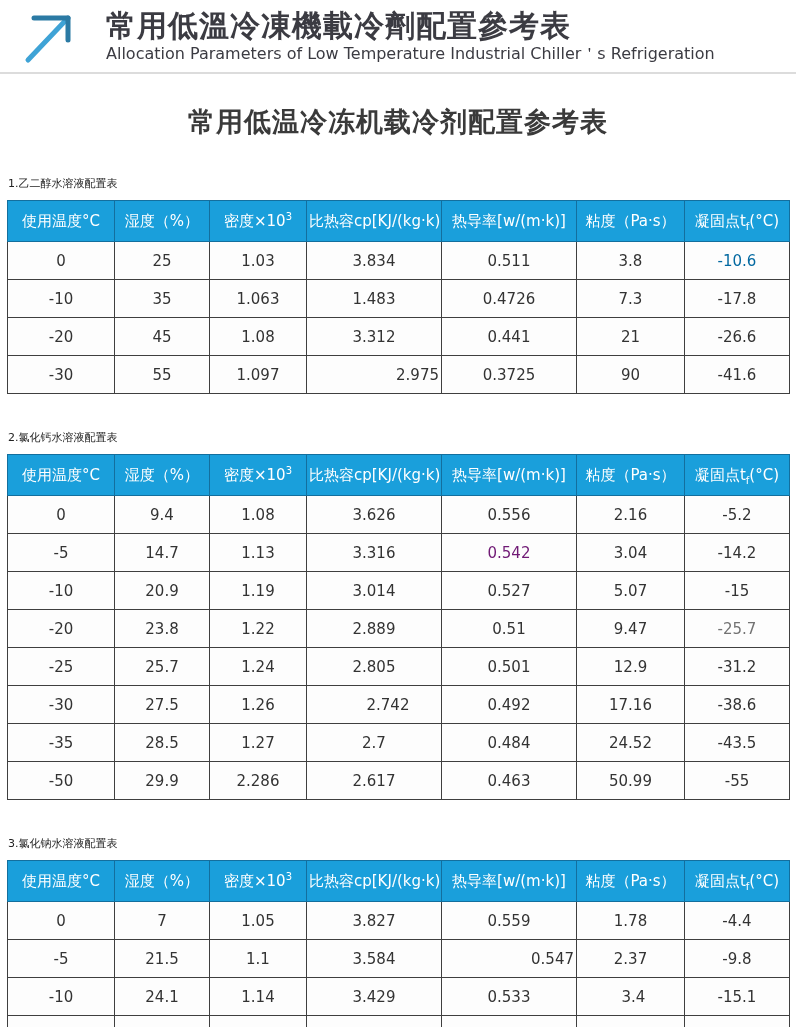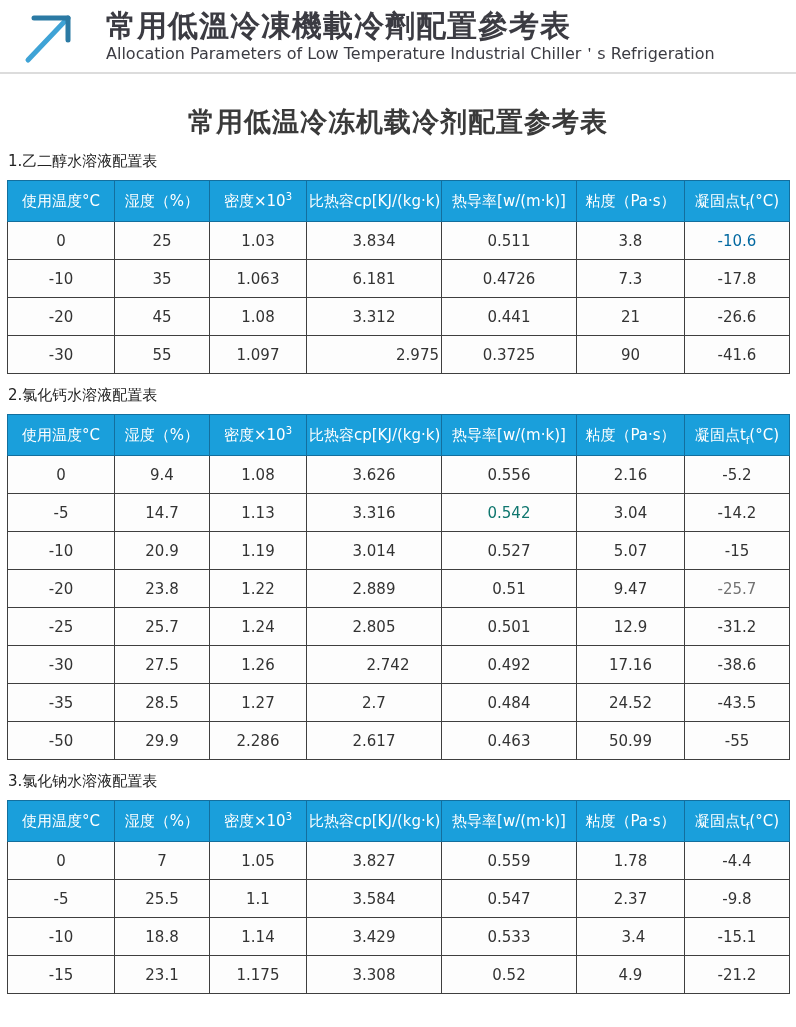--- a/index.html
+++ b/index.html
@@ -42,22 +42,22 @@
     text-align:center;
     font-size:27px;
     font-weight:600;
     color:#3a3a3a;
     letter-spacing:1px;
   }
 
   
   .tables-container{padding-bottom:20px;}
   .section-label{
-    margin:12px 0 9px 8px;
-    font-size:15px;
+    margin:36px 0 9px 8px;
+    font-size:11px;
     color:#222222;
   }
   table.data-table{
     border-collapse:collapse;
     table-layout:fixed;
     width:782px;
     margin:0 7px;
     background:#fdfdfd;
   }
   table.data-table th{
@@ -129,21 +129,21 @@
             <td style="border: 1px solid rgb(63, 63, 63); color: rgb(51, 51, 51);">1.03</td>
             <td style="border: 1px solid rgb(63, 63, 63); color: rgb(51, 51, 51);">3.834</td>
             <td style="border: 1px solid rgb(63, 63, 63); color: rgb(51, 51, 51);">0.511</td>
             <td style="border: 1px solid rgb(63, 63, 63); color: rgb(51, 51, 51);">3.8</td>
             <td style="border: 1px solid rgb(63, 63, 63); color: #0369a1;">-10.6</td>
           </tr>
           <tr>
             <td style="border: 1px solid rgb(63, 63, 63); color: rgb(51, 51, 51);">-10</td>
             <td style="border: 1px solid rgb(63, 63, 63); color: rgb(51, 51, 51);">35</td>
             <td style="border: 1px solid rgb(63, 63, 63); color: rgb(51, 51, 51);">1.063</td>
-            <td style="border: 1px solid rgb(63, 63, 63); color: rgb(51, 51, 51);">6.181</td>
+            <td style="border: 1px solid rgb(63, 63, 63); color: rgb(51, 51, 51);">1.483</td>
             <td style="border: 1px solid rgb(63, 63, 63); color: rgb(51, 51, 51);">0.4726</td>
             <td style="border: 1px solid rgb(63, 63, 63); color: rgb(51, 51, 51);">7.3</td>
             <td style="border: 1px solid rgb(63, 63, 63); color: rgb(51, 51, 51);">-17.8</td>
           </tr>
           <tr>
             <td style="border: 1px solid rgb(63, 63, 63); color: rgb(51, 51, 51);">-20</td>
             <td style="border: 1px solid rgb(63, 63, 63); color: rgb(51, 51, 51);">45</td>
             <td style="border: 1px solid rgb(63, 63, 63); color: rgb(51, 51, 51);">1.08</td>
             <td style="border: 1px solid rgb(63, 63, 63); color: rgb(51, 51, 51);">3.312</td>
             <td style="border: 1px solid rgb(63, 63, 63); color: rgb(51, 51, 51);">0.441</td>
@@ -191,21 +191,21 @@
             <td style="border: 1px solid rgb(63, 63, 63); color: rgb(51, 51, 51);">3.626</td>
             <td style="border: 1px solid rgb(63, 63, 63); color: rgb(51, 51, 51);">0.556</td>
             <td style="border: 1px solid rgb(63, 63, 63); color: rgb(51, 51, 51);">2.16</td>
             <td style="border: 1px solid rgb(63, 63, 63); color: rgb(51, 51, 51);">-5.2</td>
           </tr>
           <tr>
             <td style="border: 1px solid rgb(63, 63, 63); color: rgb(51, 51, 51);">-5</td>
             <td style="border: 1px solid rgb(63, 63, 63); color: rgb(51, 51, 51);">14.7</td>
             <td style="border: 1px solid rgb(63, 63, 63); color: rgb(51, 51, 51);">1.13</td>
             <td style="border: 1px solid rgb(63, 63, 63); color: rgb(51, 51, 51);">3.316</td>
-            <td style="border: 1px solid rgb(63, 63, 63); color: #0f766e;">0.542</td>
+            <td style="border: 1px solid rgb(63, 63, 63); color: #701a75;">0.542</td>
             <td style="border: 1px solid rgb(63, 63, 63); color: rgb(51, 51, 51);">3.04</td>
             <td style="border: 1px solid rgb(63, 63, 63); color: rgb(51, 51, 51);">-14.2</td>
           </tr>
           <tr>
             <td style="border: 1px solid rgb(63, 63, 63); color: rgb(51, 51, 51);">-10</td>
             <td style="border: 1px solid rgb(63, 63, 63); color: rgb(51, 51, 51);">20.9</td>
             <td style="border: 1px solid rgb(63, 63, 63); color: rgb(51, 51, 51);">1.19</td>
             <td style="border: 1px solid rgb(63, 63, 63); color: rgb(51, 51, 51);">3.014</td>
             <td style="border: 1px solid rgb(63, 63, 63); color: rgb(51, 51, 51);">0.527</td>
             <td style="border: 1px solid rgb(63, 63, 63); color: rgb(51, 51, 51);">5.07</td>
@@ -285,30 +285,30 @@
             <td style="border: 1px solid rgb(63, 63, 63); color: rgb(51, 51, 51);">0</td>
             <td style="border: 1px solid rgb(63, 63, 63); color: rgb(51, 51, 51);">7</td>
             <td style="border: 1px solid rgb(63, 63, 63); color: rgb(51, 51, 51);">1.05</td>
             <td style="border: 1px solid rgb(63, 63, 63); color: rgb(51, 51, 51);">3.827</td>
             <td style="border: 1px solid rgb(63, 63, 63); color: rgb(51, 51, 51);">0.559</td>
             <td style="border: 1px solid rgb(63, 63, 63); color: rgb(51, 51, 51);">1.78</td>
             <td style="border: 1px solid rgb(63, 63, 63); color: rgb(51, 51, 51);">-4.4</td>
           </tr>
           <tr>
             <td style="border: 1px solid rgb(63, 63, 63); color: rgb(51, 51, 51);">-5</td>
-            <td style="border: 1px solid rgb(63, 63, 63); color: rgb(51, 51, 51);">25.5</td>
+            <td style="border: 1px solid rgb(63, 63, 63); color: rgb(51, 51, 51);">21.5</td>
             <td style="border: 1px solid rgb(63, 63, 63); color: rgb(51, 51, 51);">1.1</td>
             <td style="border: 1px solid rgb(63, 63, 63); color: rgb(51, 51, 51);">3.584</td>
-            <td style="border: 1px solid rgb(63, 63, 63); color: rgb(51, 51, 51);">0.547</td>
+            <td style="border: 1px solid rgb(63, 63, 63); color: rgb(51, 51, 51); text-align: right;">0.547</td>
             <td style="border: 1px solid rgb(63, 63, 63); color: rgb(51, 51, 51);">2.37</td>
             <td style="border: 1px solid rgb(63, 63, 63); color: rgb(51, 51, 51);">-9.8</td>
           </tr>
           <tr>
             <td style="border: 1px solid rgb(63, 63, 63); color: rgb(51, 51, 51);">-10</td>
-            <td style="border: 1px solid rgb(63, 63, 63); color: rgb(51, 51, 51);">18.8</td>
+            <td style="border: 1px solid rgb(63, 63, 63); color: rgb(51, 51, 51);">24.1</td>
             <td style="border: 1px solid rgb(63, 63, 63); color: rgb(51, 51, 51);">1.14</td>
             <td style="border: 1px solid rgb(63, 63, 63); color: rgb(51, 51, 51);">3.429</td>
             <td style="border: 1px solid rgb(63, 63, 63); color: rgb(51, 51, 51);">0.533</td>
             <td style="border: 1px solid rgb(63, 63, 63); color: rgb(51, 51, 51); padding-left: 8px;">3.4</td>
             <td style="border: 1px solid rgb(63, 63, 63); color: rgb(51, 51, 51);">-15.1</td>
           </tr>
           <tr>
             <td style="border: 1px solid rgb(63, 63, 63); color: rgb(51, 51, 51);">-15</td>
             <td style="border: 1px solid rgb(63, 63, 63); color: rgb(51, 51, 51);">23.1</td>
             <td style="border: 1px solid rgb(63, 63, 63); color: rgb(51, 51, 51);">1.175</td>

